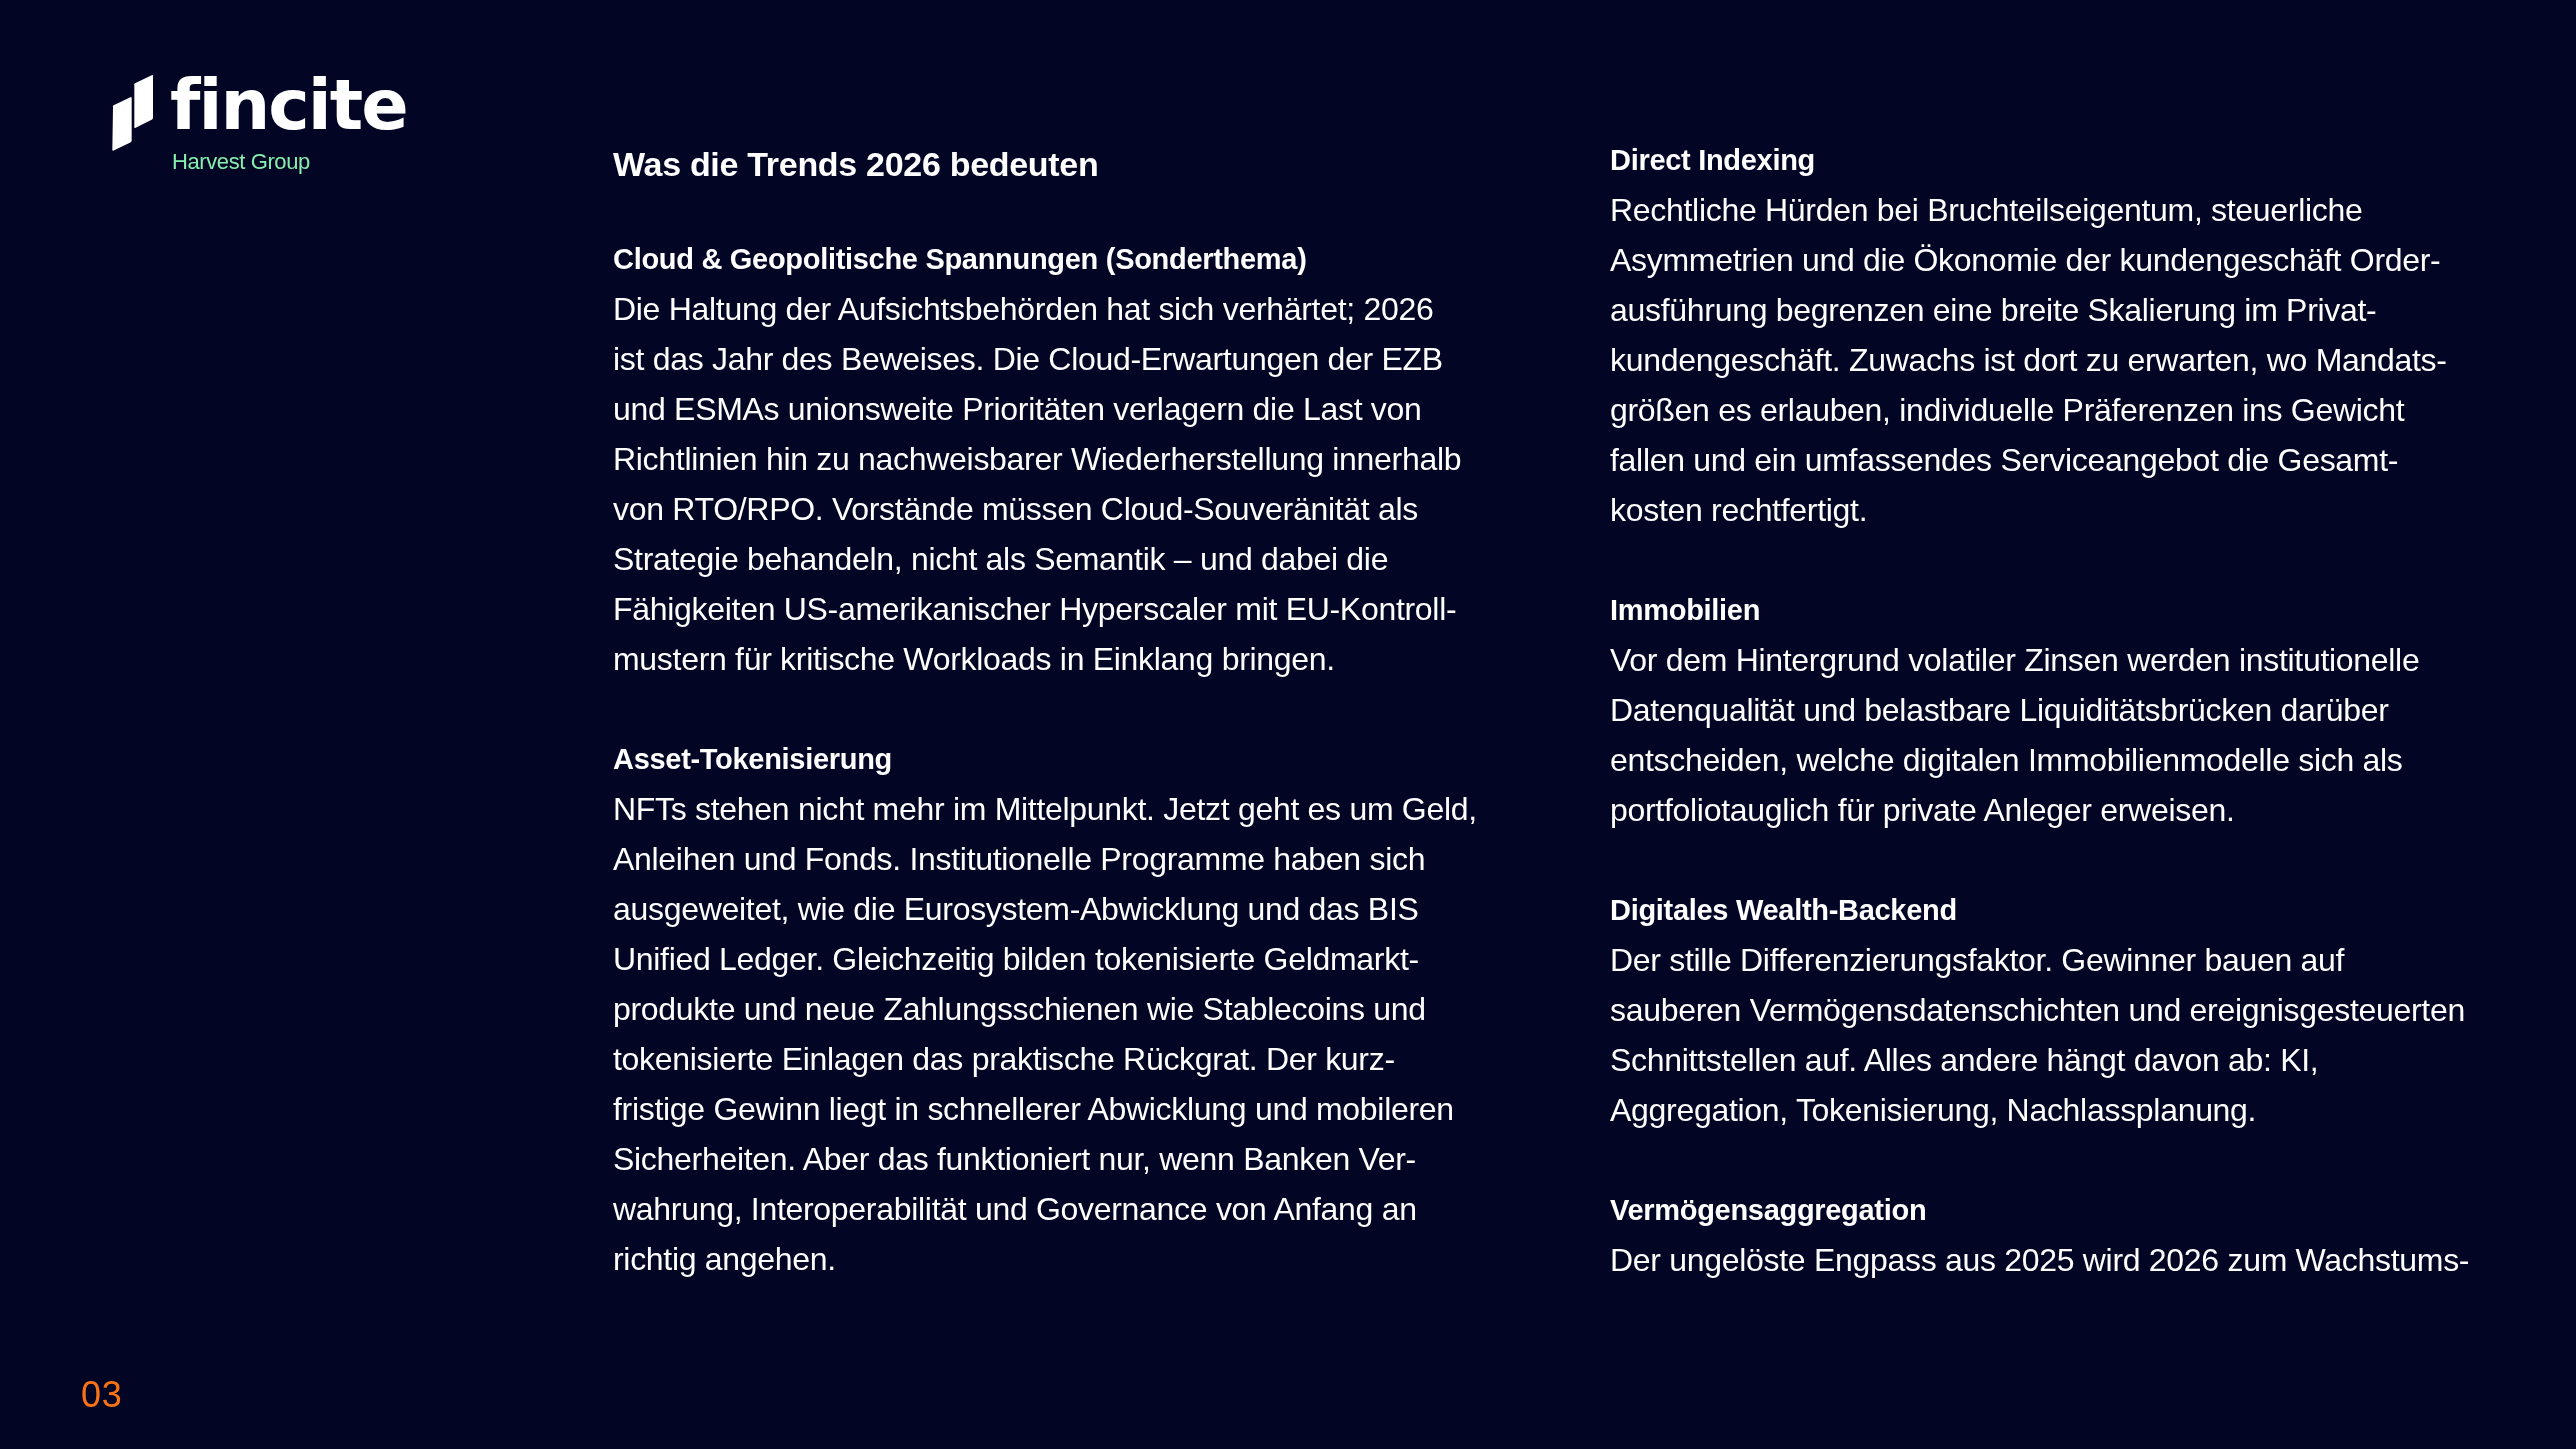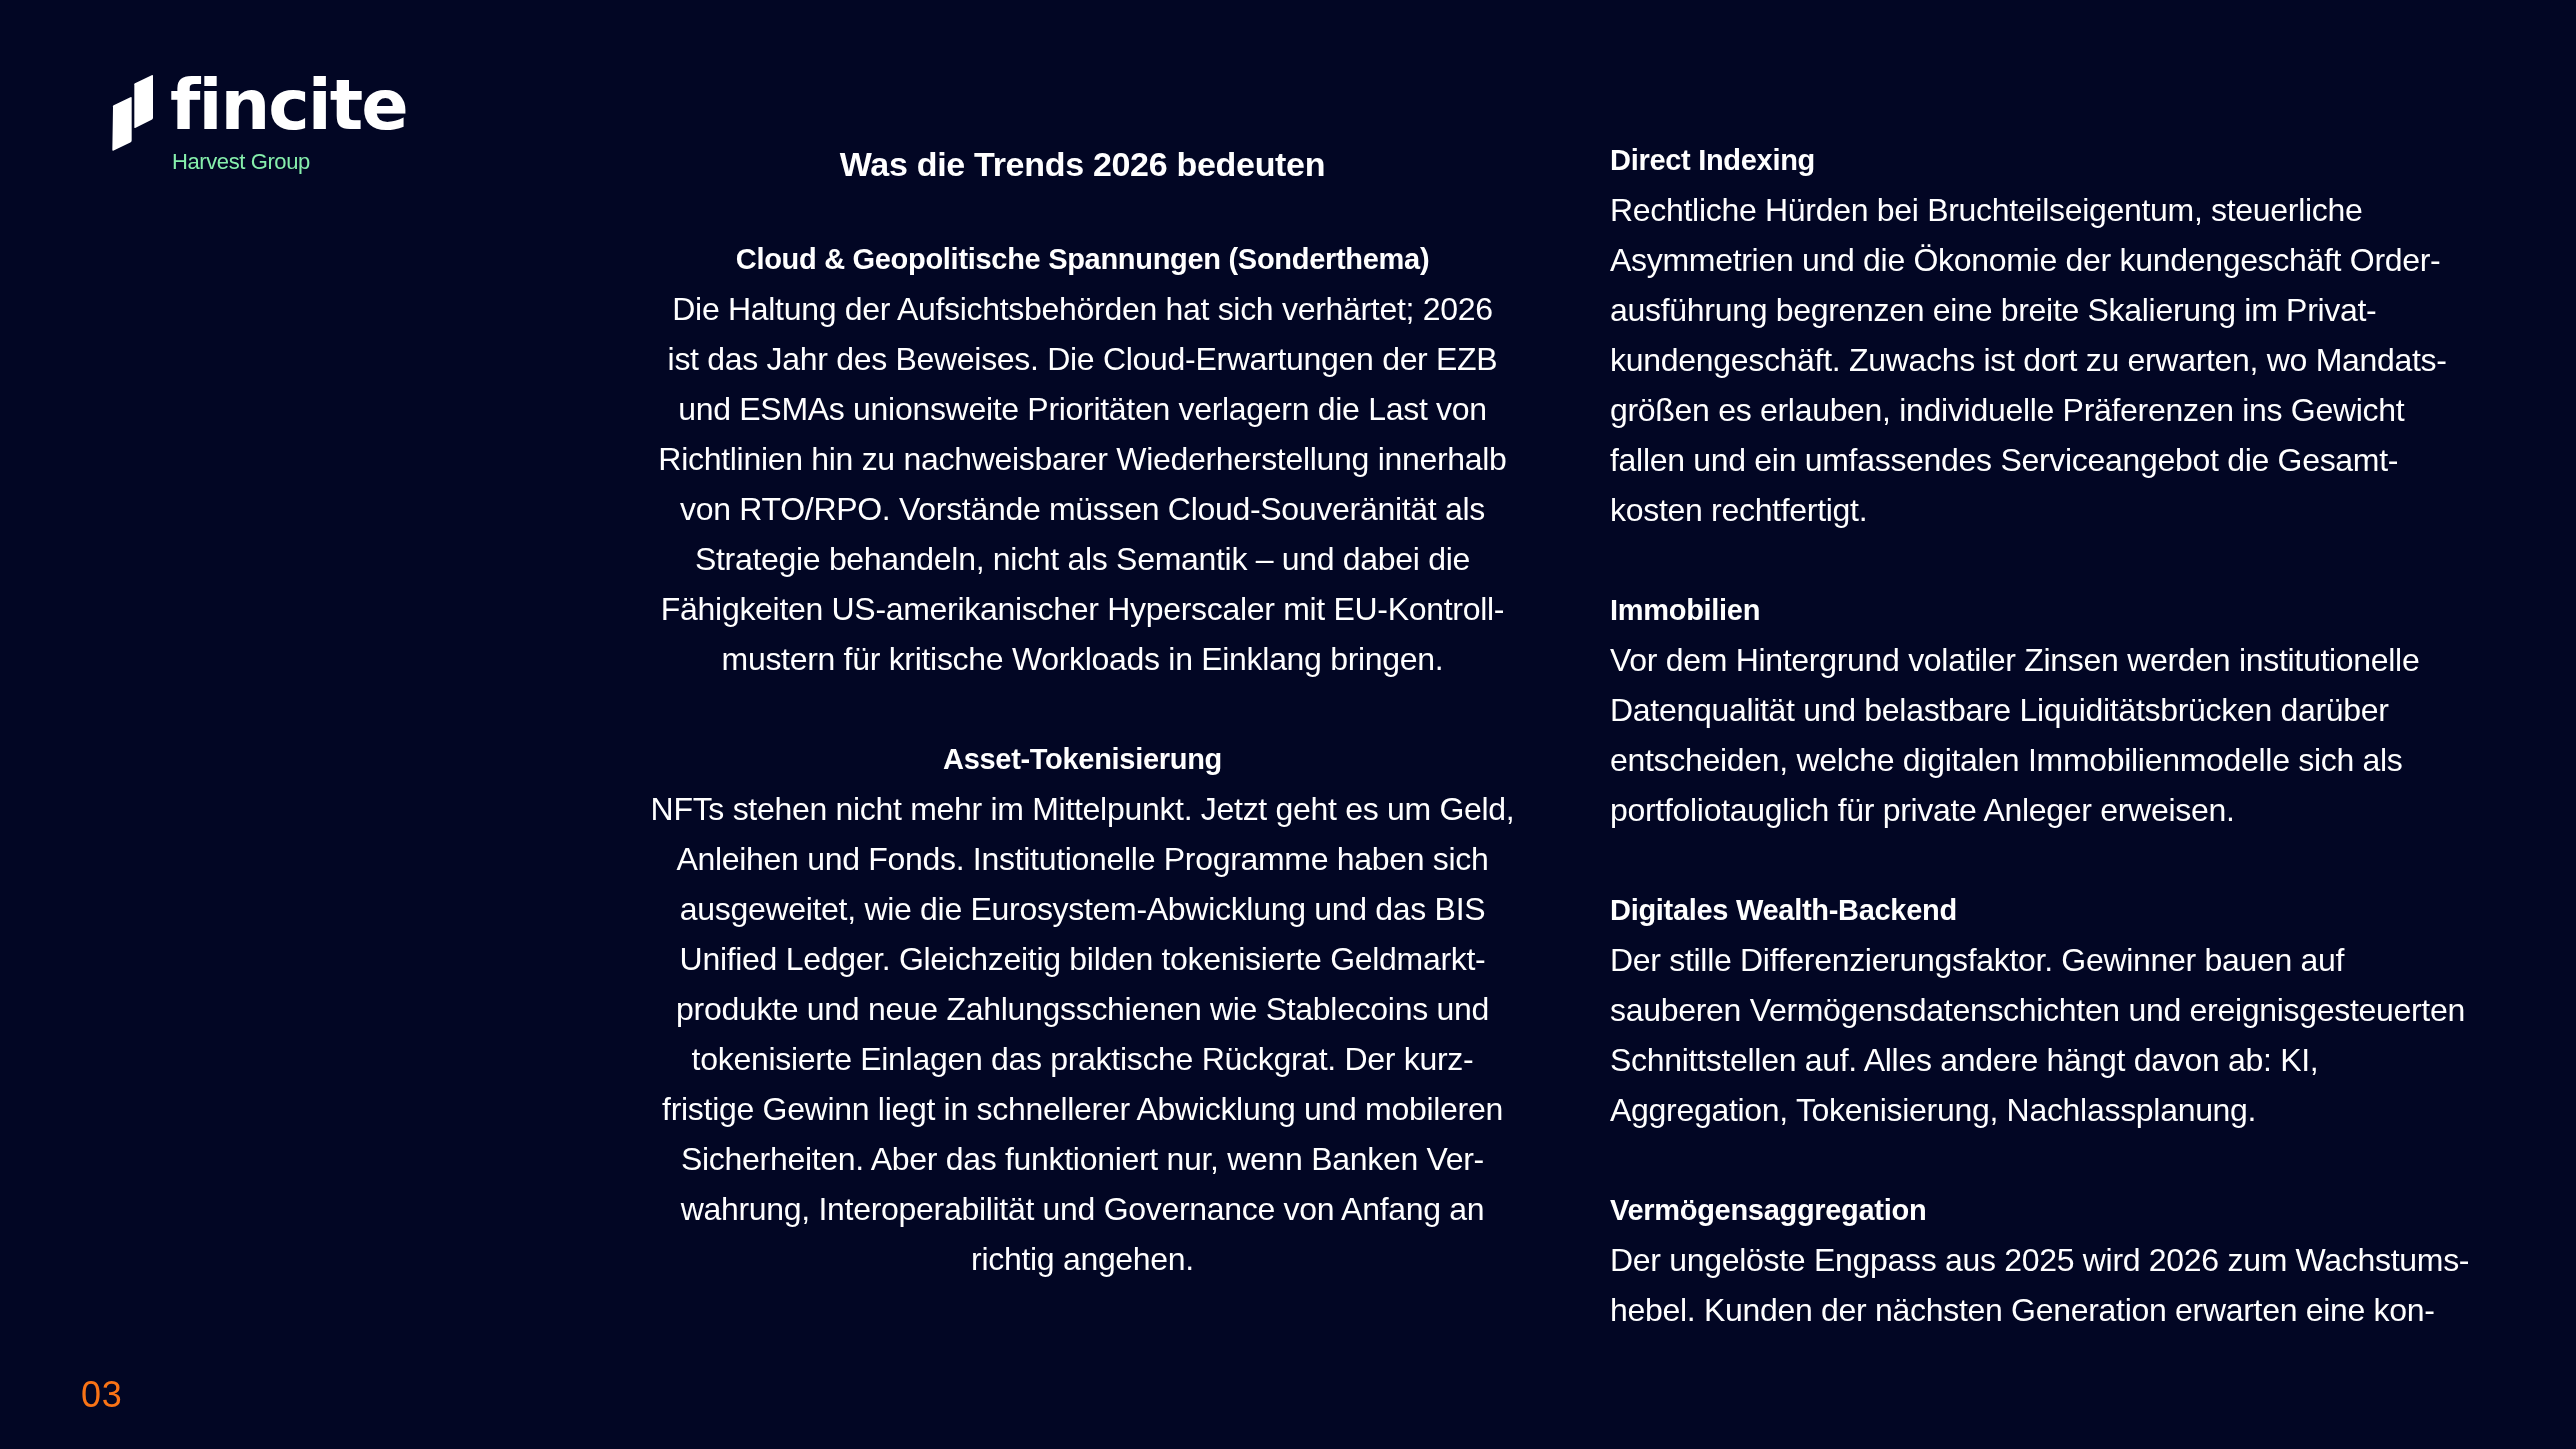--- a/index.html
+++ b/index.html
@@ -50,21 +50,21 @@
     font-size: 22px;
     line-height: 27px;
     letter-spacing: -0.4px;
     color: #86efac;
     white-space: nowrap;
   }
   .column {
     position: absolute;
     top: 135px;
   }
-  .col-left { left: 613px; width: 939px; text-align: center; }
+  .col-left { left: 613px; width: 939px; }
   .col-right { left: 1610px; width: 939px; }
   .line {
     height: 50px;
     line-height: 50px;
     white-space: nowrap;
     font-size: 32px;
     letter-spacing: -0.3px;
     font-weight: normal;
   }
   .page-title {
@@ -160,18 +160,17 @@
     <div class="section-heading">Digitales Wealth-Backend</div>
     <div class="line">Der stille Differenzierungsfaktor. Gewinner bauen auf</div>
     <div class="line">sauberen Vermögensdatenschichten und ereignisgesteuerten</div>
     <div class="line">Schnittstellen auf. Alles andere hängt davon ab: KI,</div>
     <div class="line">Aggregation, Tokenisierung, Nachlassplanung.</div>
   </div>
 
   <div class="section">
     <div class="section-heading">Vermögensaggregation</div>
     <div class="line">Der ungelöste Engpass aus 2025 wird 2026 zum Wachstums-</div>
-    <div class="line">hebel. Kunden der nächsten Generation erwarten eine kon-</div>
   </div>
 </div>
 
 <div class="page-number">03</div>
 
 
 </body></html>

